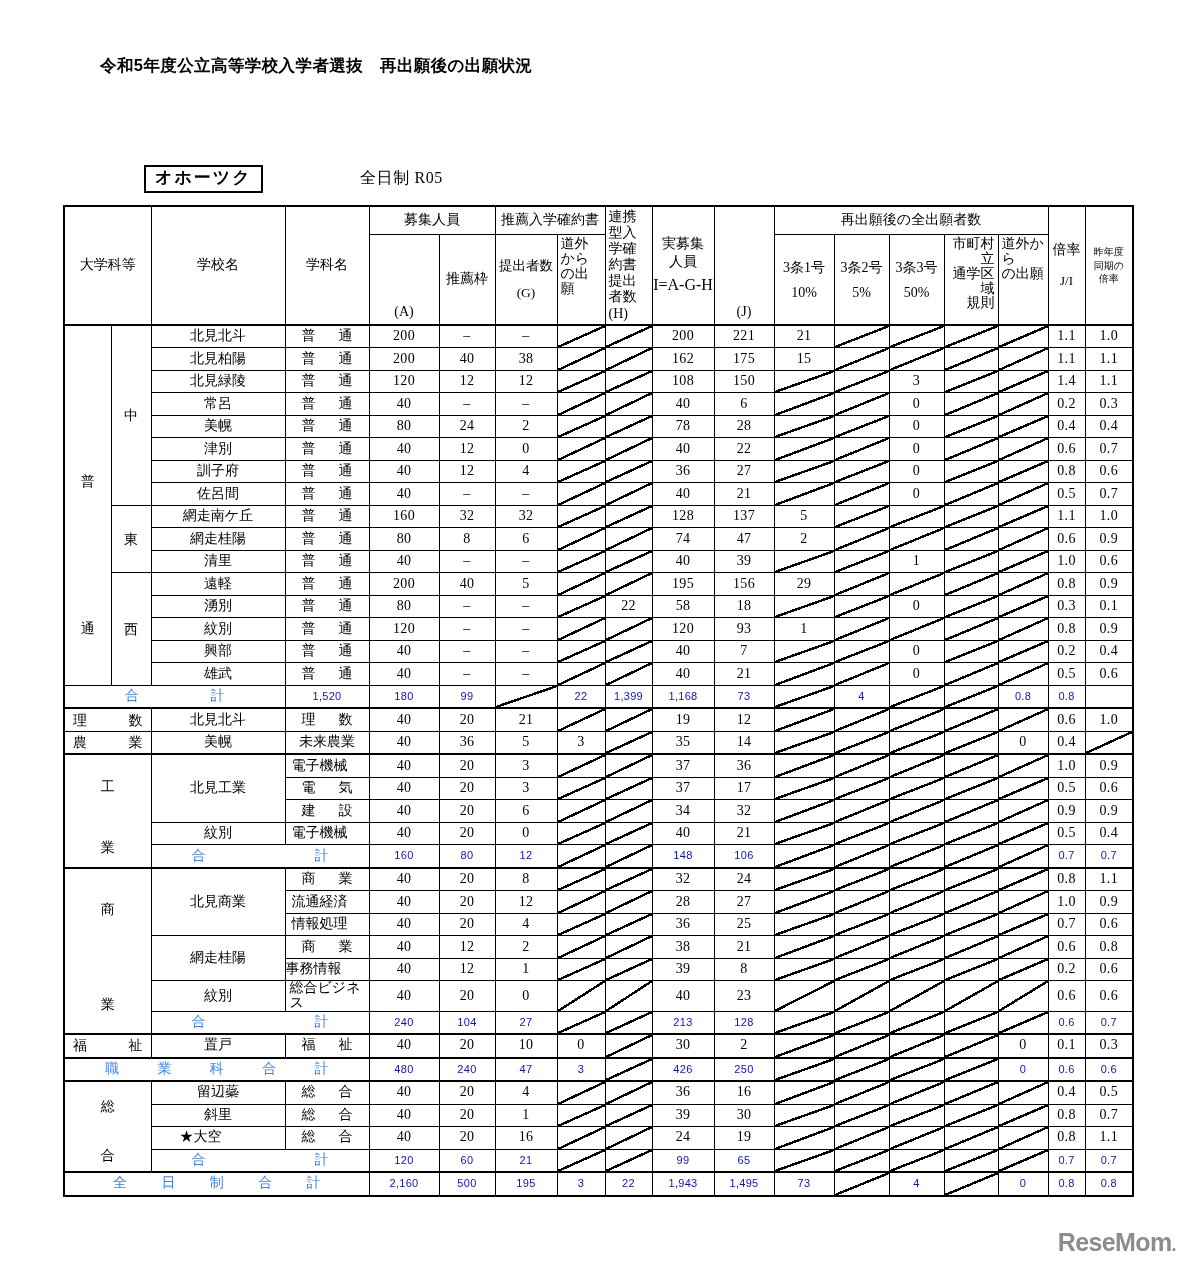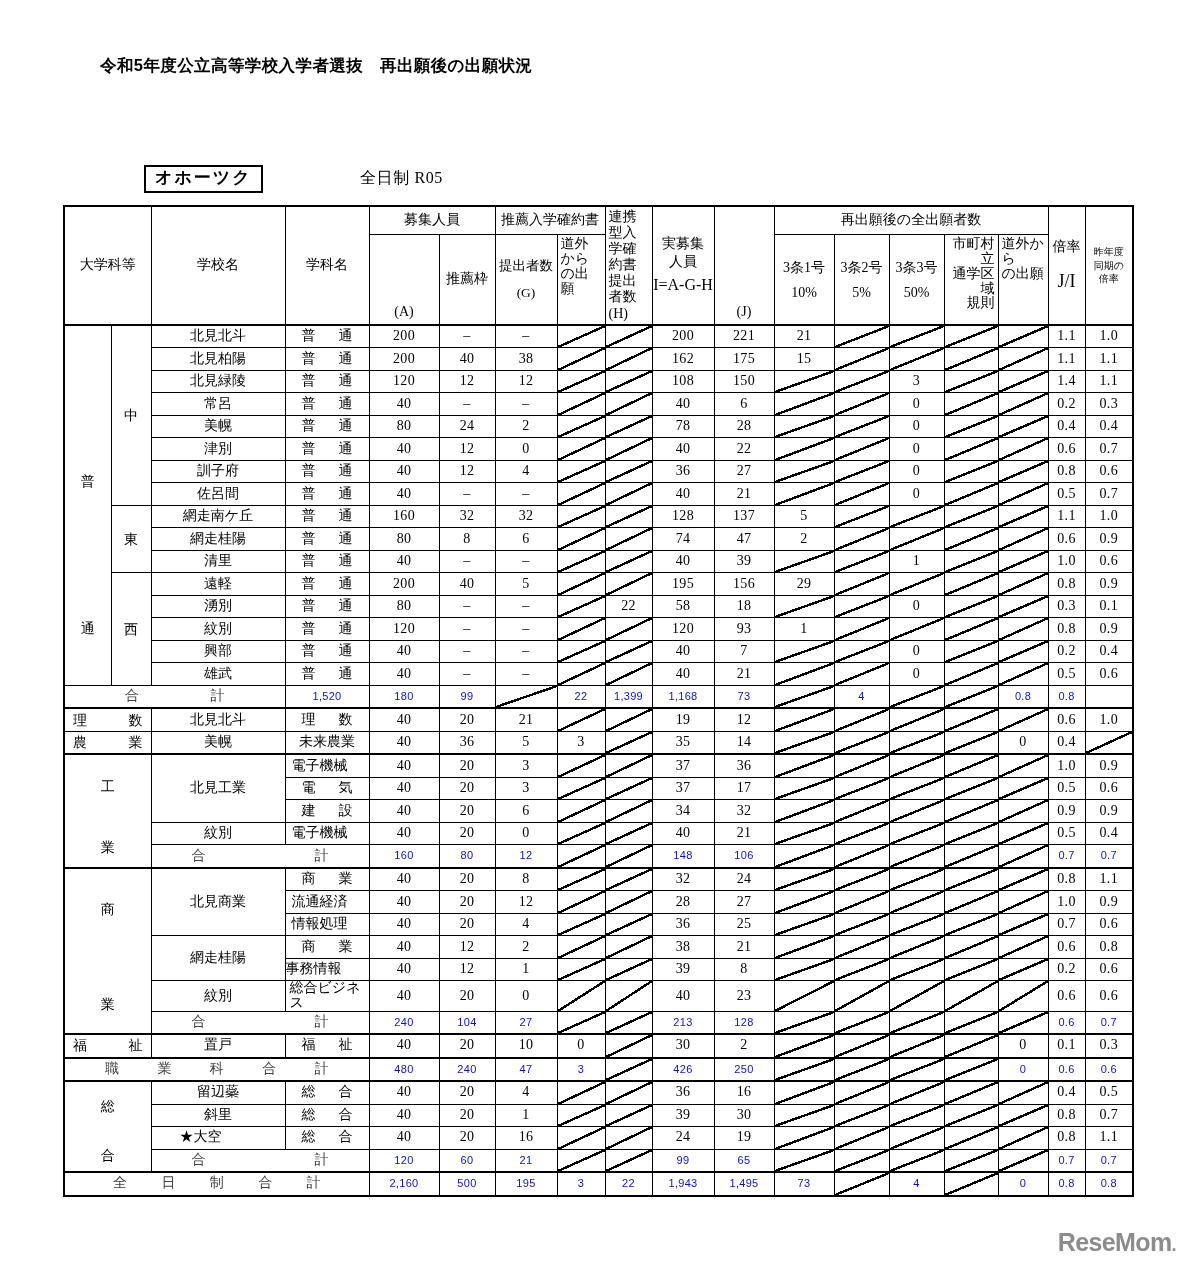--- a/index.html
+++ b/index.html
@@ -119,21 +119,21 @@
     font-size: 16px;
   }
 
   .total {
     color: #0a12c8;
     font-family: "Liberation Sans", "DejaVu Sans", sans-serif;
     font-weight: bold;
   }
   .total .num, td.total.num { font-size: 11px; }
   .total-label {
-    color: #404040;
+    color: #3b82f6;
     font-family: Liberation Mono, monospace;
     font-weight: bold;
     font-size: 16.5px;
     text-align: justify;
     text-align-last: justify;
   }
   .total-label > span {
     display: block;
     text-align: justify;
     text-align-last: justify;
@@ -204,21 +204,21 @@
     </td>
     <td rowspan="2" class="hdr" style="line-height:1.3">
       <span style="display:block">実募集</span>
       <span style="display:block">人員</span>
       <span style="display:block;font-size:16px;padding-top:4px">I=A-G-H</span>
     </td>
     <td rowspan="2" class="hdr" style="vertical-align:bottom;padding-bottom:4px">(J)</td>
     <td colspan="5" class="hdr">再出願後の全出願者数</td>
     <td rowspan="2" class="hdr" style="line-height:1.4">
       <span style="display:block">倍率</span>
-      <span style="display:block;font-size:18px;padding-top:12px">J/I</span>
+      <span style="display:block;font-size:13px;padding-top:12px">J/I</span>
     </td>
     <td rowspan="2" class="hdr" style="line-height:1.35;font-size:10px">
       <span style="display:block">昨年度</span>
       <span style="display:block">同期の</span>
       <span style="display:block">倍率</span>
     </td>
   </tr>
   <tr class="hrow">
     <td class="hdr" style="height:48px;vertical-align:bottom;padding-bottom:4px">(A)</td>
     <td class="hdr" style="vertical-align:middle">推薦枠</td>

